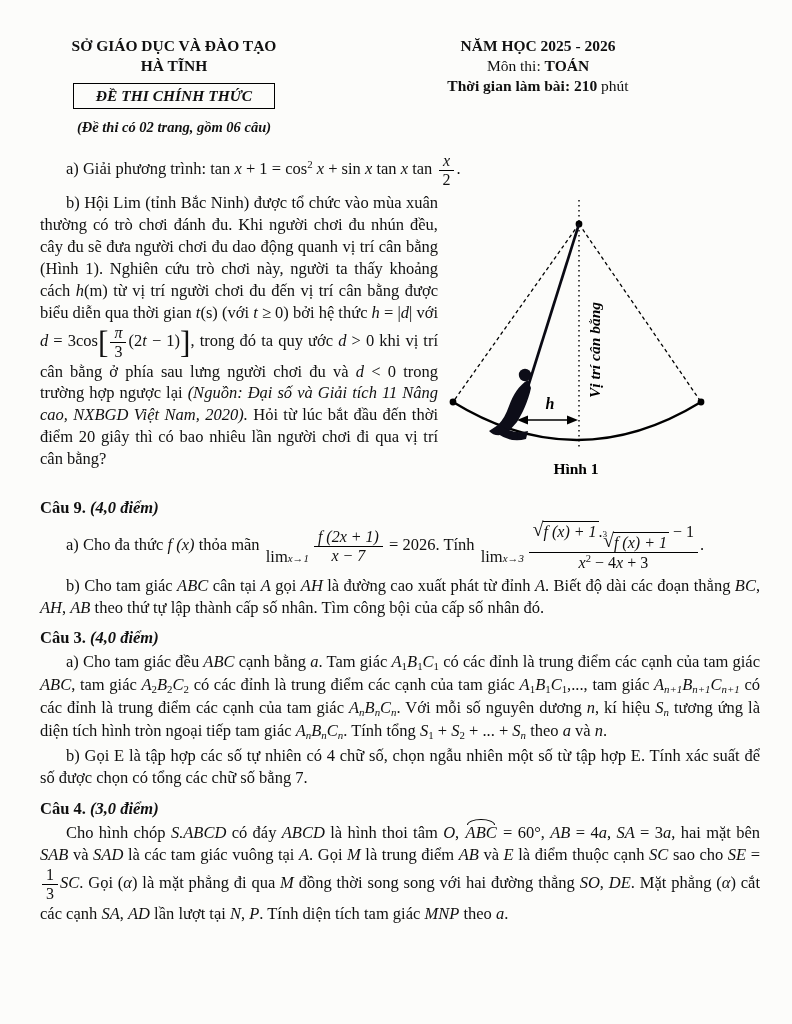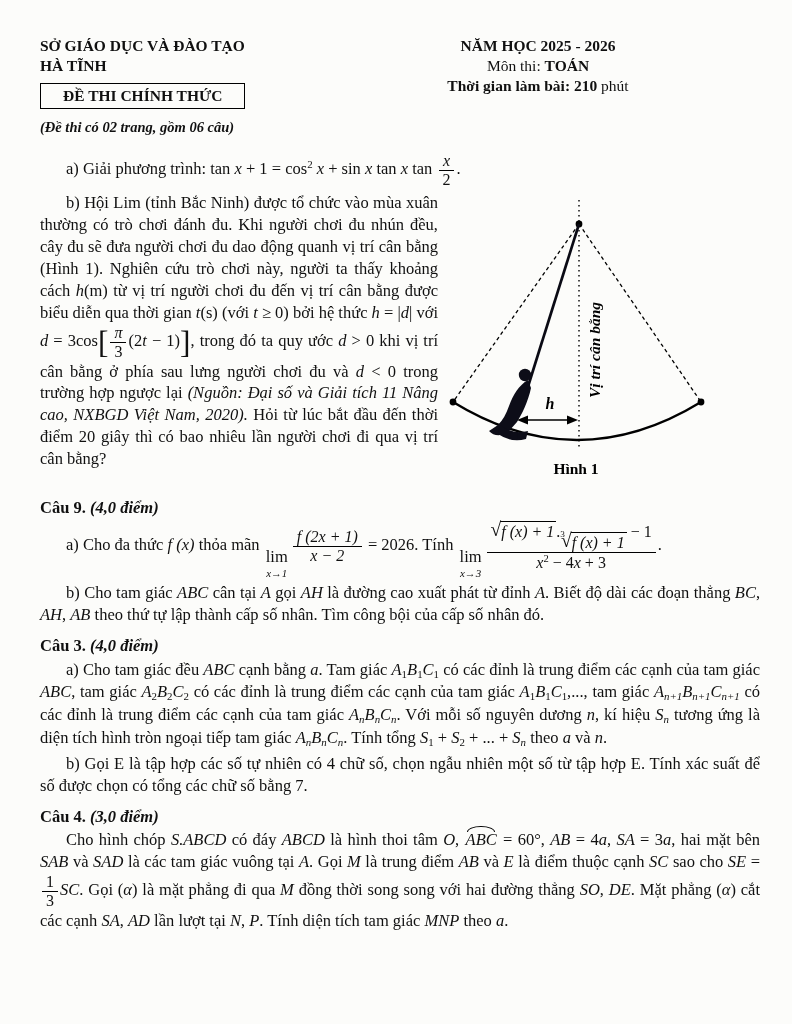--- a/index.html
+++ b/index.html
@@ -1,42 +1,42 @@
 <!DOCTYPE html>
 <html><head>
 <meta charset="utf-8">
 <style>
   html,body{margin:0;padding:0;background:#e8e8e6;}
   .page{position:relative;width:792px;height:1024px;background:#fcfcfa;color:#101010;
         font-family:"Liberation Serif","DejaVu Serif",serif;overflow:hidden;}
   
   .header{display:flex;padding:36px 28px 0 40px;}
-  .h-left{width:268px;flex:none;}
+  .h-left{width:268px;text-align:center;flex:none;}
   .h-right{flex:1;text-align:center;padding-left:4px;}
   .hb{font-weight:bold;font-size:15.5px;line-height:1.3;}
   .box{display:inline-block;border:1.7px solid #000;padding:3px 22px;margin-top:7px;
-       font-weight:bold;font-size:15.5px;}
+       font-weight:bold;font-size:15.5px;font-style:italic;}
   .note{margin-top:10px;font-style:italic;font-weight:bold;font-size:14.5px;}
   .subline{font-size:15.5px;line-height:1.3;}
   
   .main{padding:14px 32px 0 40px;font-size:16.5px;line-height:1.33;text-align:justify;}
   .qhead{font-weight:bold;margin:9px 0 2px 0;text-align:left;}
   .qhead .pts{font-style:italic;}
   .para{margin:2px 0 3px 0;text-indent:26px;}
   .q1b::after{content:"";display:block;clear:both;}
   .fig{float:right;width:312px;margin:0 0 2px 10px;}
   
   .i{font-style:italic;}
   .sup{font-size:0.66em;vertical-align:0.55em;}
   .sub{font-size:0.66em;vertical-align:-0.3em;}
   .frac{display:inline-flex;flex-direction:column;align-items:center;vertical-align:middle;
         line-height:1.12;margin:0 2px;font-size:0.97em;text-indent:0;}
   .frac .num{padding:0 4px;border-bottom:1.3px solid #000;}
   .frac .den{padding:0 4px;}
-  .lim{display:inline-flex;flex-direction:column;align-items:center;line-height:1;
+  .lim{display:inline-flex;align-items:center;line-height:1;
        vertical-align:-0.75em;margin:0 3px 0 2px;text-indent:0;}
   .lim .limsub{font-size:0.66em;font-style:italic;margin-top:2px;}
   .big{font-size:1.9em;line-height:0;vertical-align:-0.22em;}
   .sqrt{display:inline-flex;align-items:flex-start;white-space:nowrap;text-indent:0;}
   .ridx{font-size:0.58em;margin:-3px -4px 0 0;}
   .rsign{font-size:1.22em;line-height:1;transform:translateY(-1px);}
   .rbar{border-top:1.4px solid #000;padding:1px 2px 0 1px;margin-left:-1px;}
   .arc{position:relative;font-style:italic;display:inline-block;padding:0 1px;text-indent:0;}
   .arc::before{content:"";position:absolute;left:8%;right:8%;top:-3px;height:5px;
        border:1.2px solid #000;border-bottom:none;border-radius:50% 50% 0 0/100% 100% 0 0;}
@@ -115,21 +115,21 @@
 
     <div class="qhead">
       <span>Câu 9.</span>
       <span class="pts">(4,0 điểm)</span>
     </div>
     <p class="para">a) Cho đa thức <span class="i">f (x)</span> thỏa mãn <span class="lim">
           <span>lim</span>
           <span class="limsub">x→1</span>
         </span><span class="frac">
           <span class="num"><span class="i">f (2x + 1)</span></span>
-          <span class="den"><span class="i">x − 2</span></span>
+          <span class="den"><span class="i">x − 7</span></span>
         </span> = 2026. Tính <span class="lim">
           <span>lim</span>
           <span class="limsub">x→3</span>
         </span><span class="frac">
           <span class="num"><span class="sqrt">
               <span class="rsign">√</span>
               <span class="rbar"><span class="i">f (x) + 1</span></span>
             </span>.<span class="sqrt">
               <span class="ridx">3</span>
               <span class="rsign">√</span>

